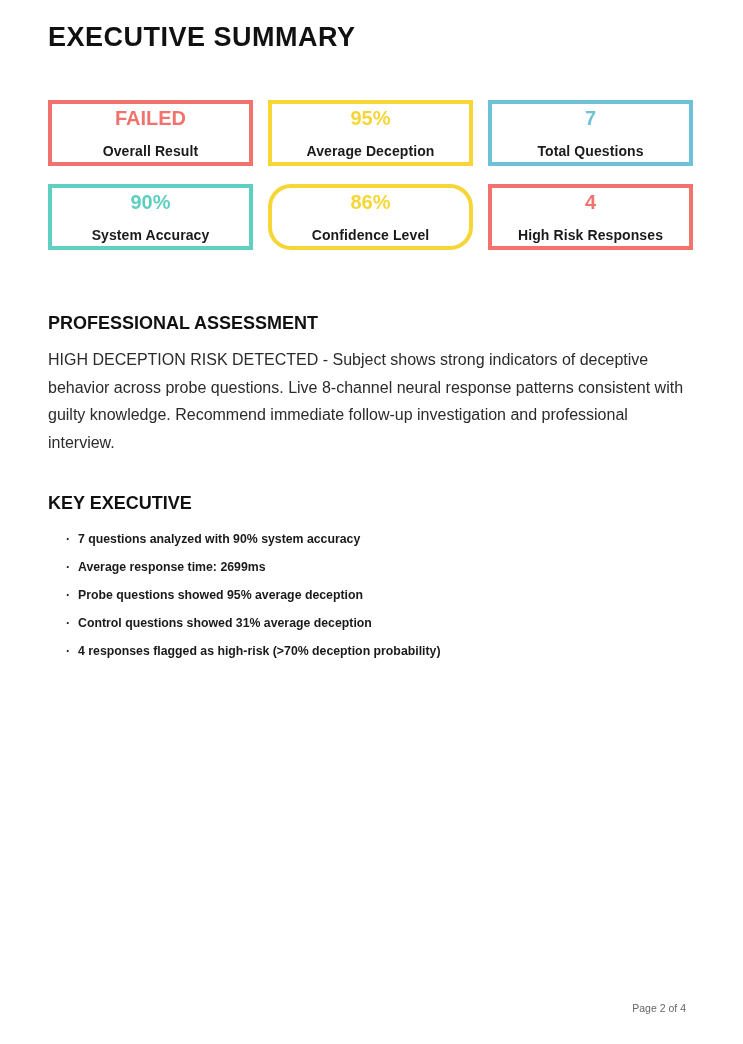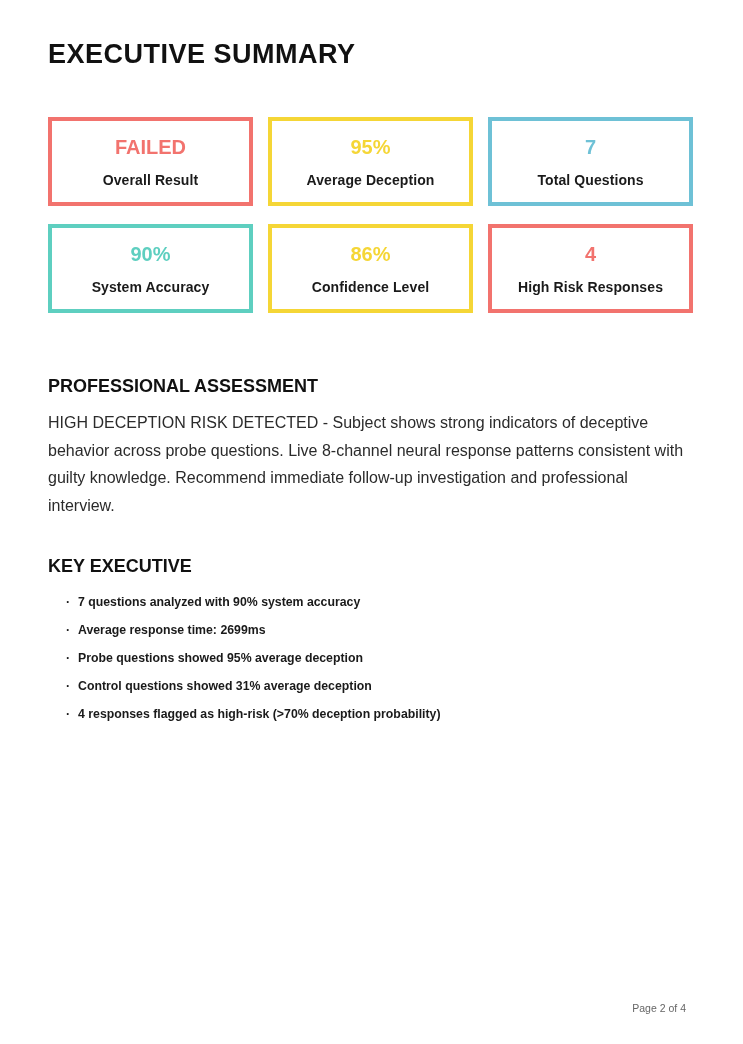--- a/index.html
+++ b/index.html
@@ -13,38 +13,38 @@
     font-family: "Liberation Sans", sans-serif;
     color: #1a1a1a;
     position: relative;
     overflow: hidden;
   }
   .page {
     position: relative;
     width: 743px;
     height: 1044px;
     box-sizing: border-box;
-    padding: 17px 48px;
+    padding: 0 48px;
   }
   .doc-title {
     font-size: 27px;
     font-weight: bold;
     letter-spacing: 0.5px;
     color: #111111;
     margin: 0;
     padding-top: 22px;
   }
   .metrics-grid {
     margin-top: 47px;
     display: grid;
     grid-template-columns: repeat(3, 205px);
     gap: 18px 15px;
   }
   .metric-card {
-    height: 89px;
+    height: 66px;
     box-sizing: border-box;
     border: 4px solid #cccccc;
     background: #ffffff;
     display: flex;
     flex-direction: column;
     align-items: center;
     justify-content: center;
   }
   .metric-value {
     font-size: 20px;
@@ -122,21 +122,21 @@
     <div class="metric-card" style="border-color: rgb(110, 193, 214);">
       <div class="metric-value" style="color: rgb(110, 193, 214);">7</div>
       <div class="metric-label">Total Questions</div>
     </div>
 
     <div class="metric-card" style="border-color: rgb(94, 207, 192);">
       <div class="metric-value" style="color: rgb(94, 207, 192);">90%</div>
       <div class="metric-label">System Accuracy</div>
     </div>
 
-    <div class="metric-card" style="border-color: rgb(245, 214, 54);">
+    <div class="metric-card" style="border-color: rgb(245, 214, 54); border-radius: 23px;">
       <div class="metric-value" style="color: rgb(245, 214, 54);">86%</div>
       <div class="metric-label">Confidence Level</div>
     </div>
 
     <div class="metric-card" style="border-color: rgb(242, 115, 110);">
       <div class="metric-value" style="color: rgb(242, 115, 110);">4</div>
       <div class="metric-label">High Risk Responses</div>
     </div>
 
   </div>

